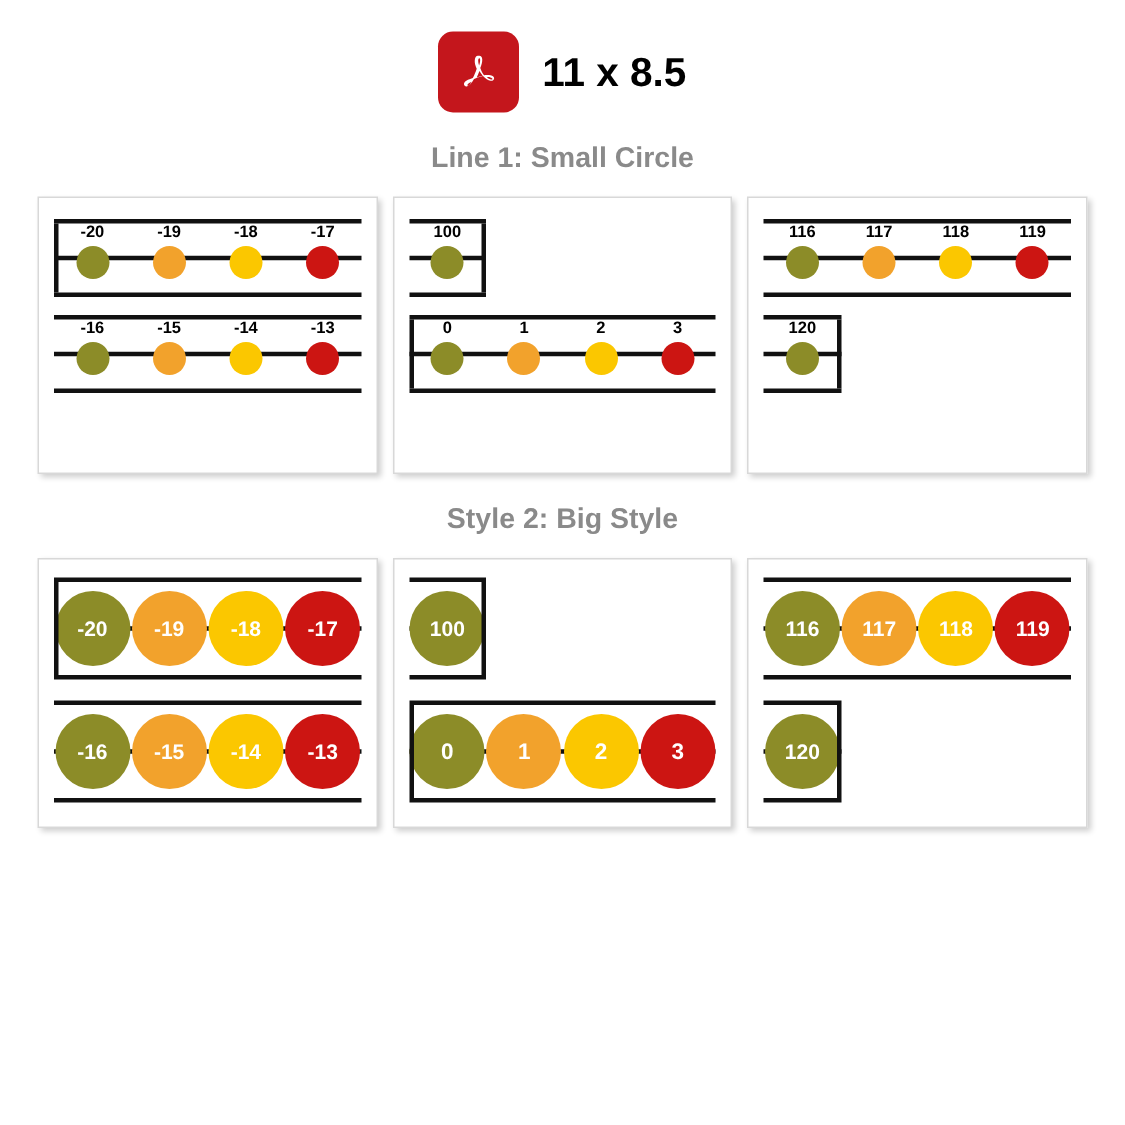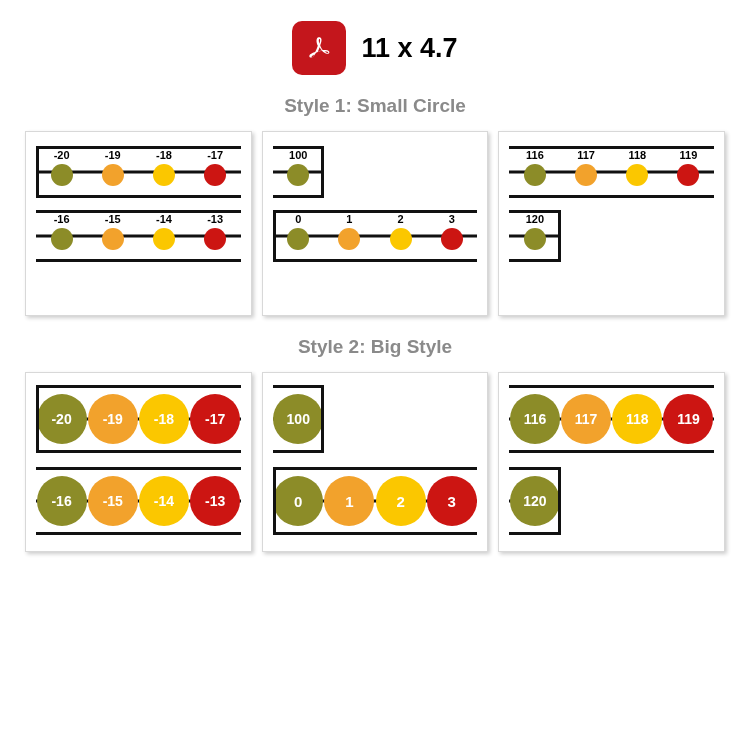--- a/index.html
+++ b/index.html
@@ -173,27 +173,27 @@
 <body>
 
 <div class="header">
 
   <div class="doc-meta">
     <span class="pdf-icon">
       <svg width="34" height="34" viewBox="0 0 34 34" aria-hidden="true">
         <path fill="#ffffff" d="M17.6 6.2c1.1 0 1.8 1 1.9 2.3.1 1.8-.5 3.8-1.3 5.8.6 1.9 1.5 3.6 2.5 4.8 1.6-.2 3.1-.2 4.3.1 1.6.4 2.6 1.2 2.4 2.3-.2 1-1.2 1.5-2.4 1.3-1.6-.2-3.4-1.4-5-3.1-2 .4-4.1 1.1-6 2-1.6 2.9-3.4 4.8-4.9 4.9-1 .1-1.7-.5-1.8-1.4-.1-1.2 1-2.2 2.7-3 .9-.4 2-.8 3.2-1.2 1-1.8 1.9-4 2.6-6.2-.9-1.9-1.4-3.8-1.3-5.4.1-1.9.9-3.2 2.1-3.2zm-.1 1.7c-.4 0-.7.6-.7 1.6 0 .9.2 2 .6 3.2.4-1.3.7-2.6.7-3.6 0-.8-.2-1.2-.6-1.2zm.1 8.4c-.5 1.5-1.1 3-1.8 4.4 1.3-.5 2.7-.9 4.1-1.2-.8-1-1.6-2.1-2.3-3.2zm6.6 4.1c-.5 0-1 0-1.6.1 1 .9 2 1.4 2.8 1.5.6.1.9-.1.9-.4 0-.4-.5-.8-1.4-1-.2-.1-.5-.1-.7-.2zm-11.8 3.1c-.7.3-1.3.6-1.7.9-.8.6-1.1 1.1-1.1 1.4 0 .2.2.4.5.3.6-.1 1.5-1 2.3-2.6z"></path>
       </svg>
     </span>
-    <span class="doc-size">11 x 4.7</span>
+    <span class="doc-size">11 x 8.5</span>
   </div>
 </div>
 
 <div id="sections-root">
     <div class="section">
-      <div class="section-heading">Style 1: Small Circle</div>
+      <div class="section-heading">Line 1: Small Circle</div>
       <div class="cards">
         <div class="card small">
           <div class="band-wrap">
             <div class="band">
               <div class="rule"></div>
               <div class="axis-row">
                 <div class="axis-line"></div>
                 <div class="ticks">
                   <div class="tick">
                     <div class="tick-label">-20</div>

